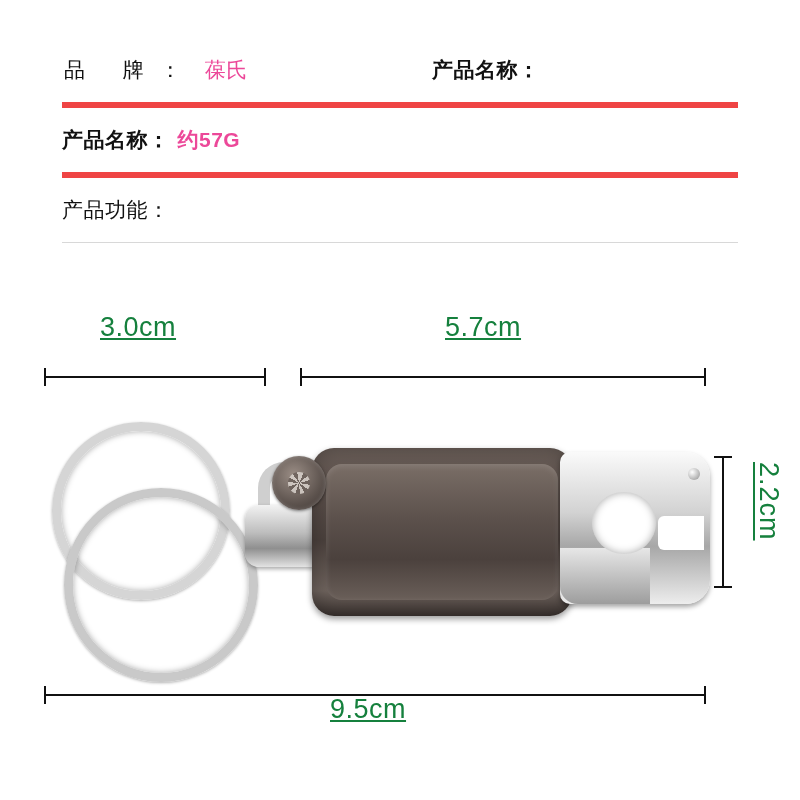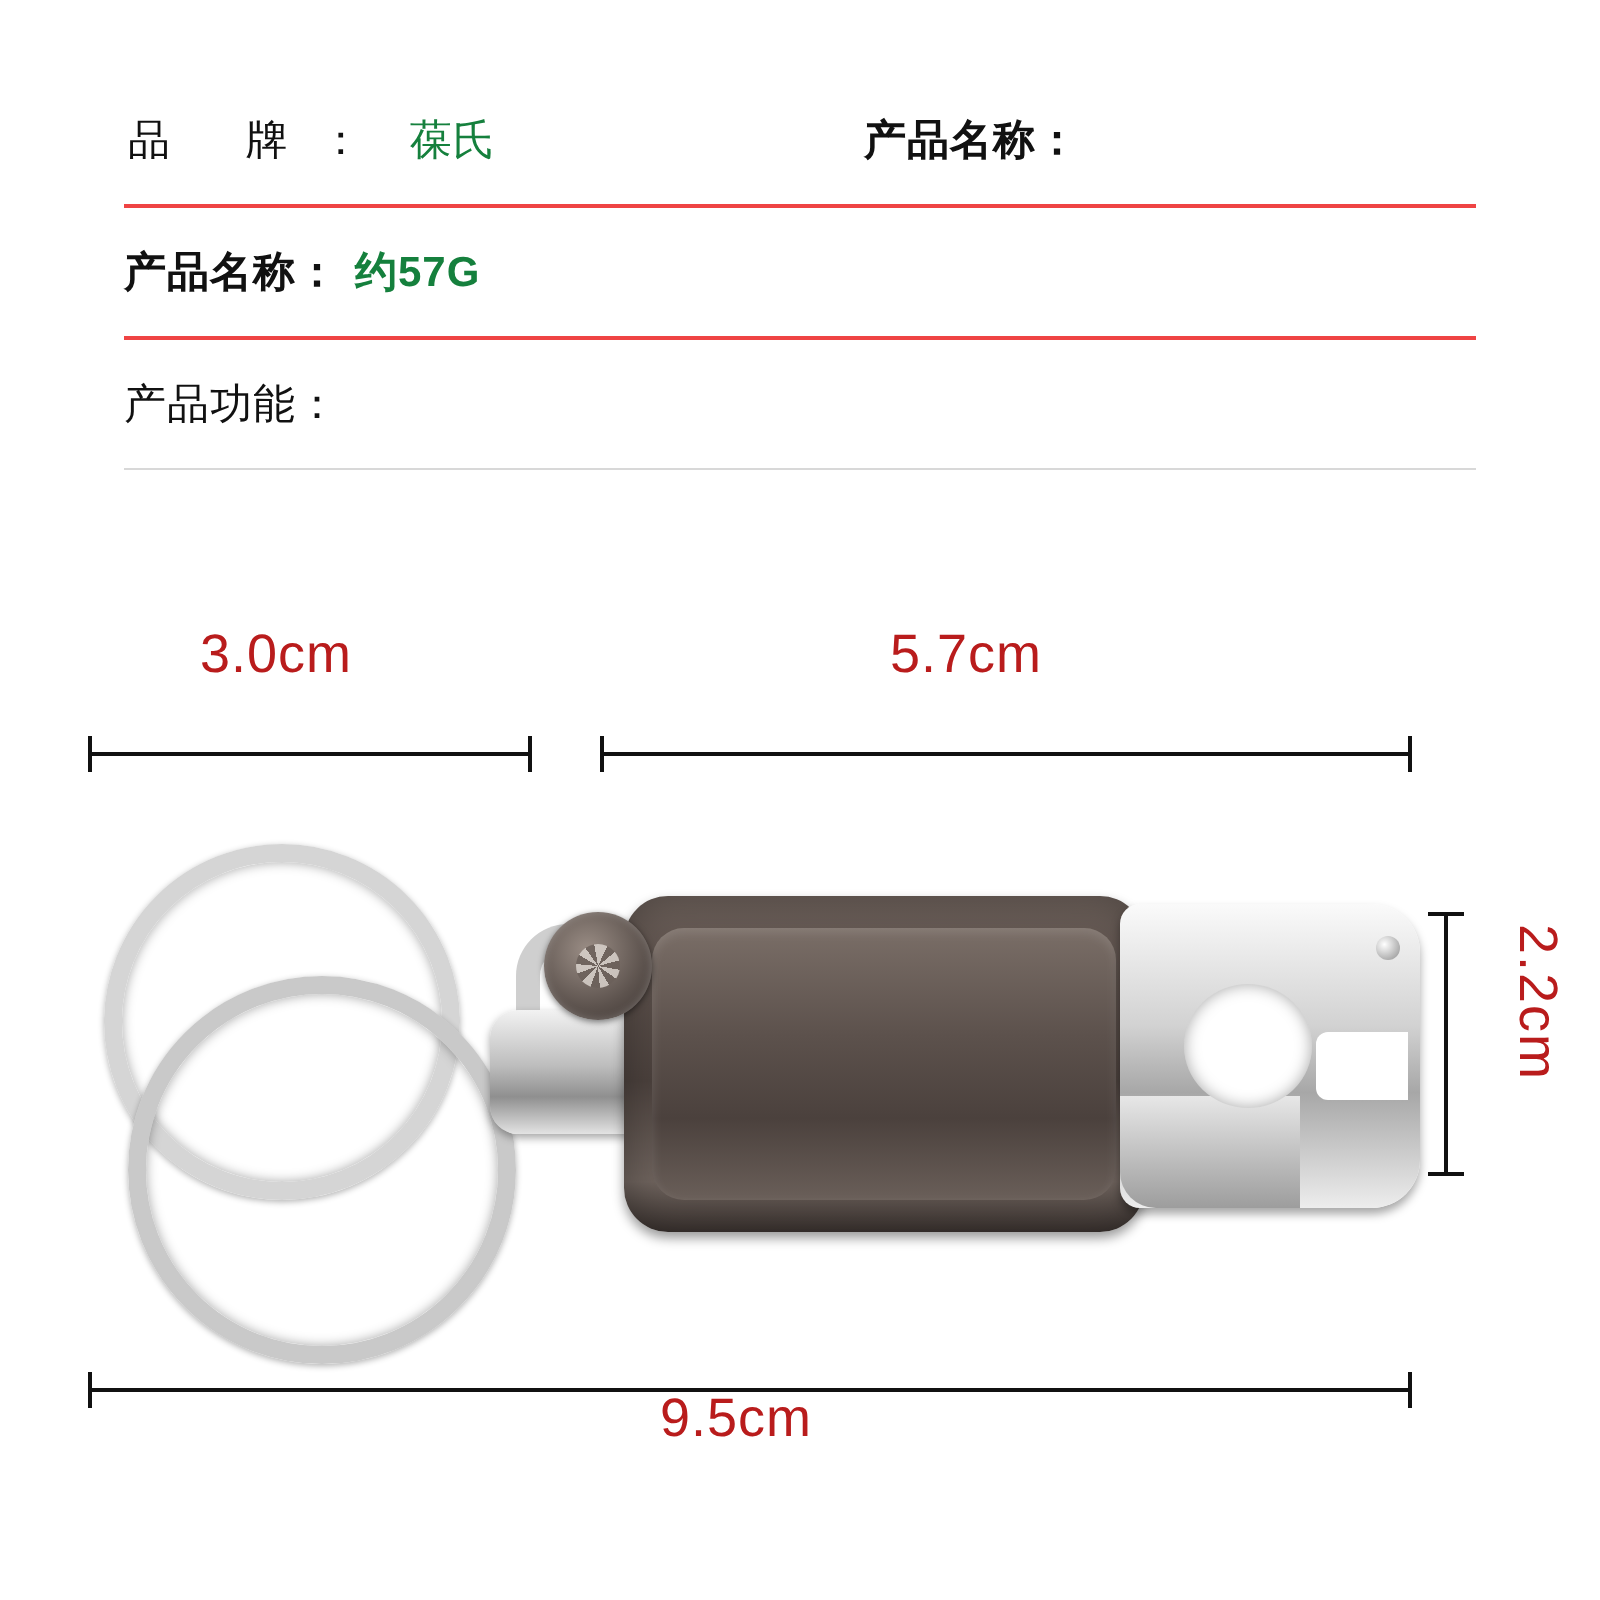--- a/index.html
+++ b/index.html
@@ -20,21 +20,21 @@
   .spec-table {
     position: absolute;
     left: 62px;
     top: 38px;
     width: 676px;
   }
   .spec-row {
     display: flex;
     align-items: center;
     height: 64px;
-    border-bottom: 2px solid #ef4444;
+    border-bottom: 6px solid #ef4444;
   }
   .spec-row:last-child {
     border-bottom: 1px solid #d8d8d8;
   }
   .spec-cell {
     display: flex;
     align-items: baseline;
     font-size: 21px;
     letter-spacing: 0.5px;
     white-space: nowrap;
@@ -43,21 +43,21 @@
     width: 370px;
   }
   .spec-cell.right {
     flex: 1;
     font-weight: bold;
   }
   .spec-label {
     color: #111;
   }
   .spec-value {
-    color: #15803d;
+    color: #ec4899;
     margin-left: 8px;
   }
   .label-brand {
     letter-spacing: 16px;
     padding-left: 2px;
   }
   .spec-row.full .spec-cell {
     width: 100%;
     text-align: center;
   }
@@ -67,23 +67,24 @@
     position: absolute;
     left: 0;
     top: 290px;
     width: 800px;
     height: 510px;
   }
 
   .dim-text {
     position: absolute;
     font-size: 27px;
-    color: #b91c1c;
+    color: #15803d;
     letter-spacing: 0.5px;
     white-space: nowrap;
+    text-decoration: underline;
   }
   .dim-3 { left: 100px; top: 22px; }
   .dim-57 { left: 445px; top: 22px; }
   .dim-95 { left: 330px; top: 404px; }
   .dim-22 {
     right: 16px;
     top: 172px;
     writing-mode: vertical-rl;
     text-orientation: mixed;
     letter-spacing: 1px;

